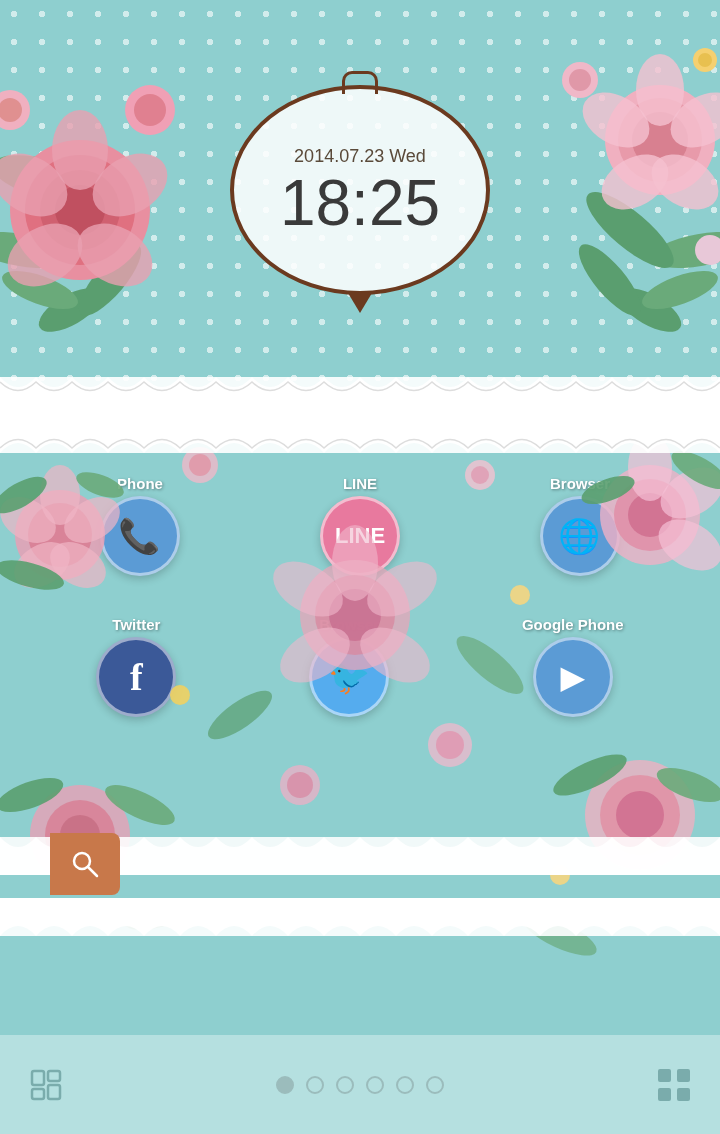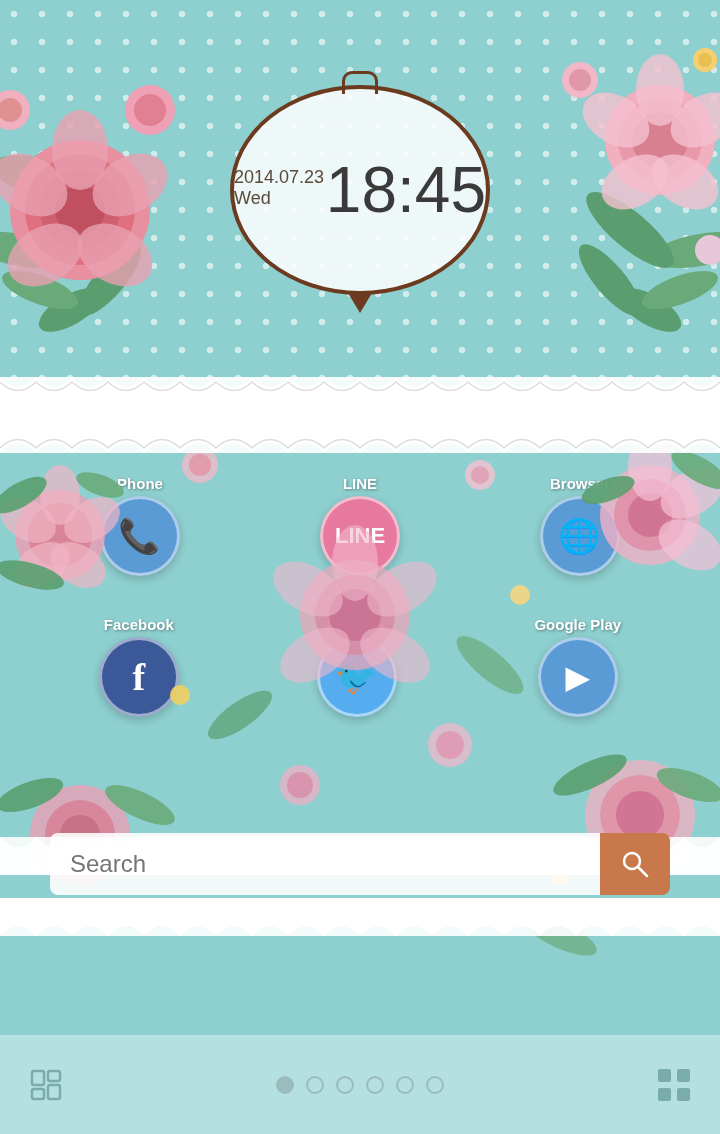--- a/index.html
+++ b/index.html
@@ -67,21 +67,21 @@
       justify-content: center;
     }
 
     .clock-frame {
       width: 260px;
       height: 210px;
       border: 4px solid #6b3a1f;
       border-radius: 50%;
       background: rgba(255,255,255,0.85);
       display: flex;
-      flex-direction: row;
+      flex-direction: column;
       align-items: center;
       justify-content: center;
       position: relative;
     }
 
     .clock-frame::before {
       content: '';
       position: absolute;
       top: -18px; left: 50%; transform: translateX(-50%);
       width: 30px; height: 20px;
@@ -339,21 +339,21 @@
       <circle cx="180" cy="230" r="15" fill="#e8c8d8"></circle>
 
       <circle cx="175" cy="40" r="12" fill="#f5d070"></circle>
       <circle cx="175" cy="40" r="7" fill="#e8c050"></circle>
     </svg>
   </div>
 
   <div class="clock-widget">
     <div class="clock-frame">
       <div class="clock-date">2014.07.23 Wed</div>
-      <div class="clock-time">18:45</div>
+      <div class="clock-time">18:25</div>
     </div>
   </div>
 
   <div style="position:absolute;bottom:0;left:0;right:0;height:38px;z-index:9;overflow:hidden;">
     <svg viewBox="0 0 720 38" xmlns="http://www.w3.org/2000/svg" width="720" height="38">
       <rect width="720" height="38" fill="white" opacity="0.9"></rect>
 
       <path d="M0,0 Q18,20 36,0 Q54,20 72,0 Q90,20 108,0 Q126,20 144,0 Q162,20 180,0 Q198,20 216,0 Q234,20 252,0 Q270,20 288,0 Q306,20 324,0 Q342,20 360,0 Q378,20 396,0 Q414,20 432,0 Q450,20 468,0 Q486,20 504,0 Q522,20 540,0 Q558,20 576,0 Q594,20 612,0 Q630,20 648,0 Q666,20 684,0 Q702,20 720,0 L720,38 L0,38 Z" fill="white" opacity="0.95"></path>
       <path d="M0,5 Q18,22 36,5 Q54,22 72,5 Q90,22 108,5 Q126,22 144,5 Q162,22 180,5 Q198,22 216,5 Q234,22 252,5 Q270,22 288,5 Q306,22 324,5 Q342,22 360,5 Q378,22 396,5 Q414,22 432,5 Q450,22 468,5 Q486,22 504,5 Q522,22 540,5 Q558,22 576,5 Q594,22 612,5 Q630,22 648,5 Q666,22 684,5 Q702,22 720,5" fill="none" stroke="#ddd" stroke-width="1.5"></path>
     </svg>
@@ -446,42 +446,41 @@
       <div class="app-icon icon-line" style="font-size:22px;font-weight:bold;">LINE</div>
     </div>
     <div class="app-item">
       <div class="app-label">Browser</div>
       <div class="app-icon icon-browser">🌐</div>
     </div>
   </div>
 
   <div class="app-row app-row-2">
     <div class="app-item">
-      <div class="app-label">Facebook</div>
+      <div class="app-label">Twitter</div>
       <div class="app-icon icon-facebook" style="font-size:38px;font-weight:bold;font-family:serif;">f</div>
     </div>
     <div class="app-item">
       <div class="app-label">Browser</div>
       <div class="app-icon icon-twitter">🐦</div>
     </div>
     <div class="app-item">
-      <div class="app-label">Google Play</div>
+      <div class="app-label">Google Phone</div>
       <div class="app-icon icon-googleplay" style="font-size:32px;">▶</div>
     </div>
   </div>
 
   <div style="position:absolute;bottom:160px;left:0;right:0;height:38px;z-index:9;overflow:hidden;">
     <svg viewBox="0 0 720 38" xmlns="http://www.w3.org/2000/svg" width="720" height="38">
       <rect width="720" height="38" fill="white" opacity="0.88"></rect>
       <path d="M0,0 Q18,20 36,0 Q54,20 72,0 Q90,20 108,0 Q126,20 144,0 Q162,20 180,0 Q198,20 216,0 Q234,20 252,0 Q270,20 288,0 Q306,20 324,0 Q342,20 360,0 Q378,20 396,0 Q414,20 432,0 Q450,20 468,0 Q486,20 504,0 Q522,20 540,0 Q558,20 576,0 Q594,20 612,0 Q630,20 648,0 Q666,20 684,0 Q702,20 720,0 L720,38 L0,38 Z" fill="white" opacity="0.9"></path>
     </svg>
   </div>
 
   <div class="search-container">
-    <input class="search-input" type="text" placeholder="Search" style="">
     <button class="search-btn">
       <svg width="30" height="30" viewBox="0 0 30 30">
         <circle cx="12" cy="12" r="8" fill="none" stroke="white" stroke-width="2.5"></circle>
         <line x1="18" y1="18" x2="27" y2="27" stroke="white" stroke-width="2.5" stroke-linecap="round"></line>
       </svg>
     </button>
   </div>
 
   <div style="position:absolute;bottom:99px;left:0;right:0;height:38px;z-index:9;overflow:hidden;">
     <svg viewBox="0 0 720 38" xmlns="http://www.w3.org/2000/svg" width="720" height="38">

